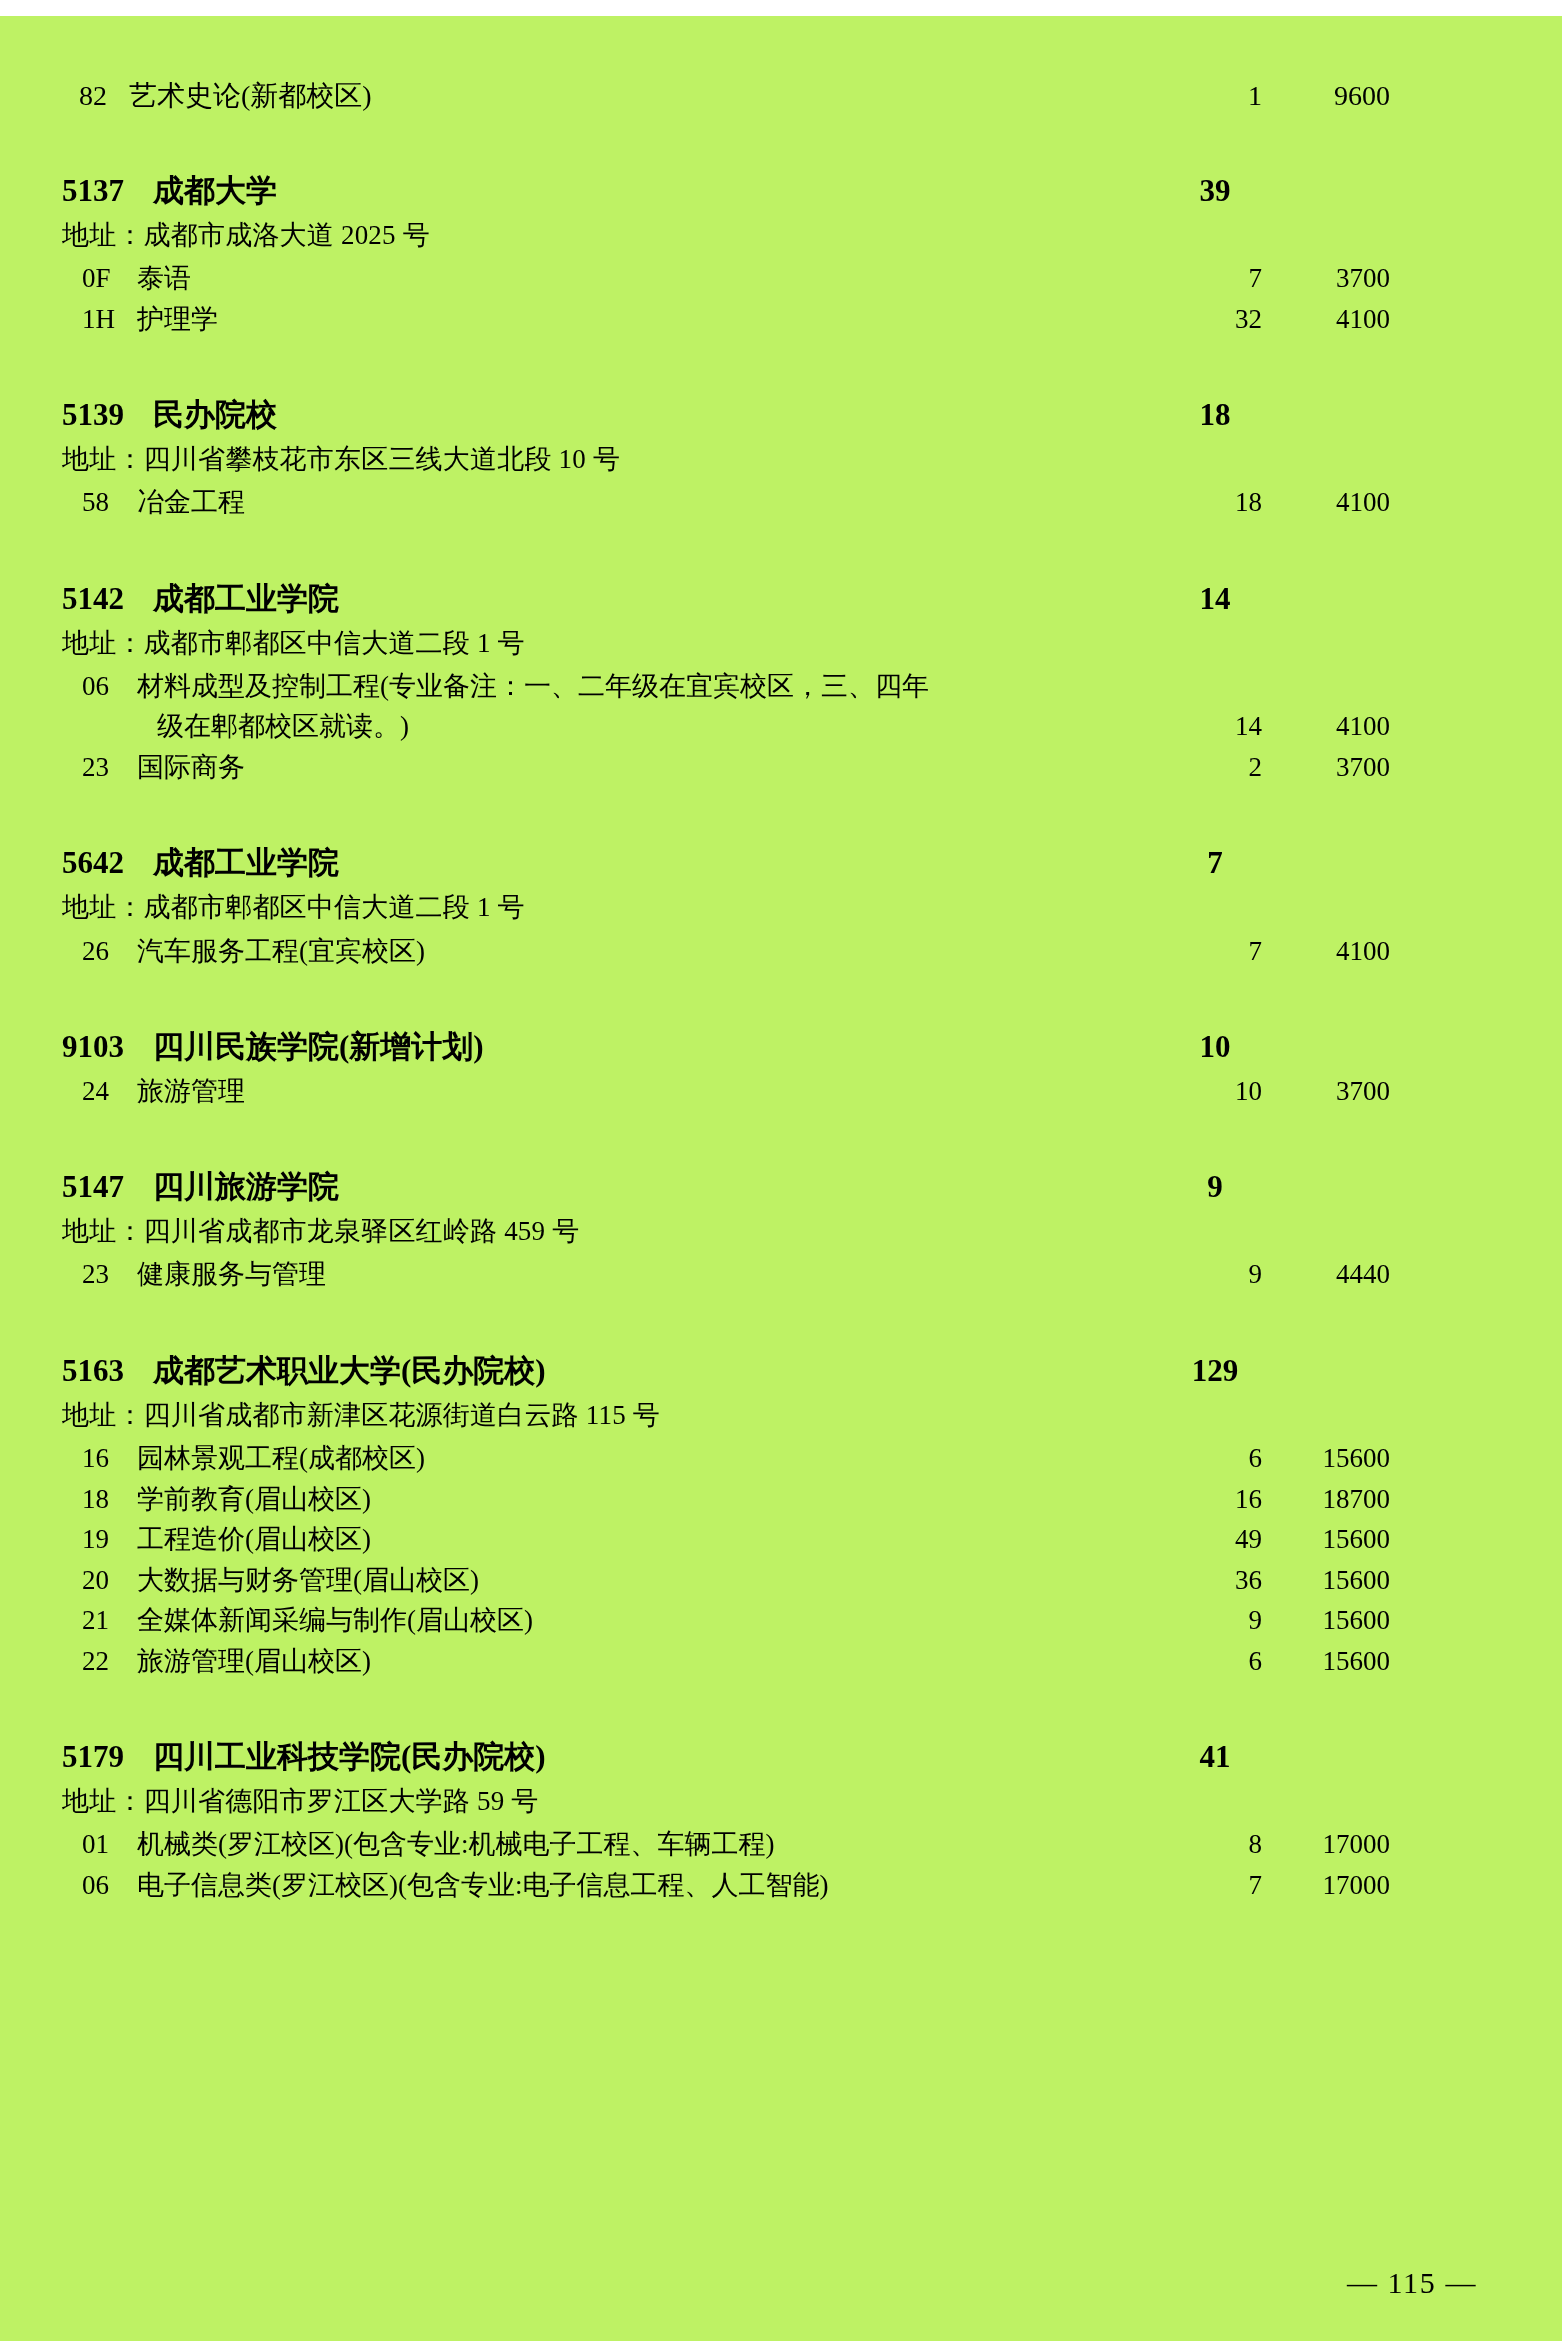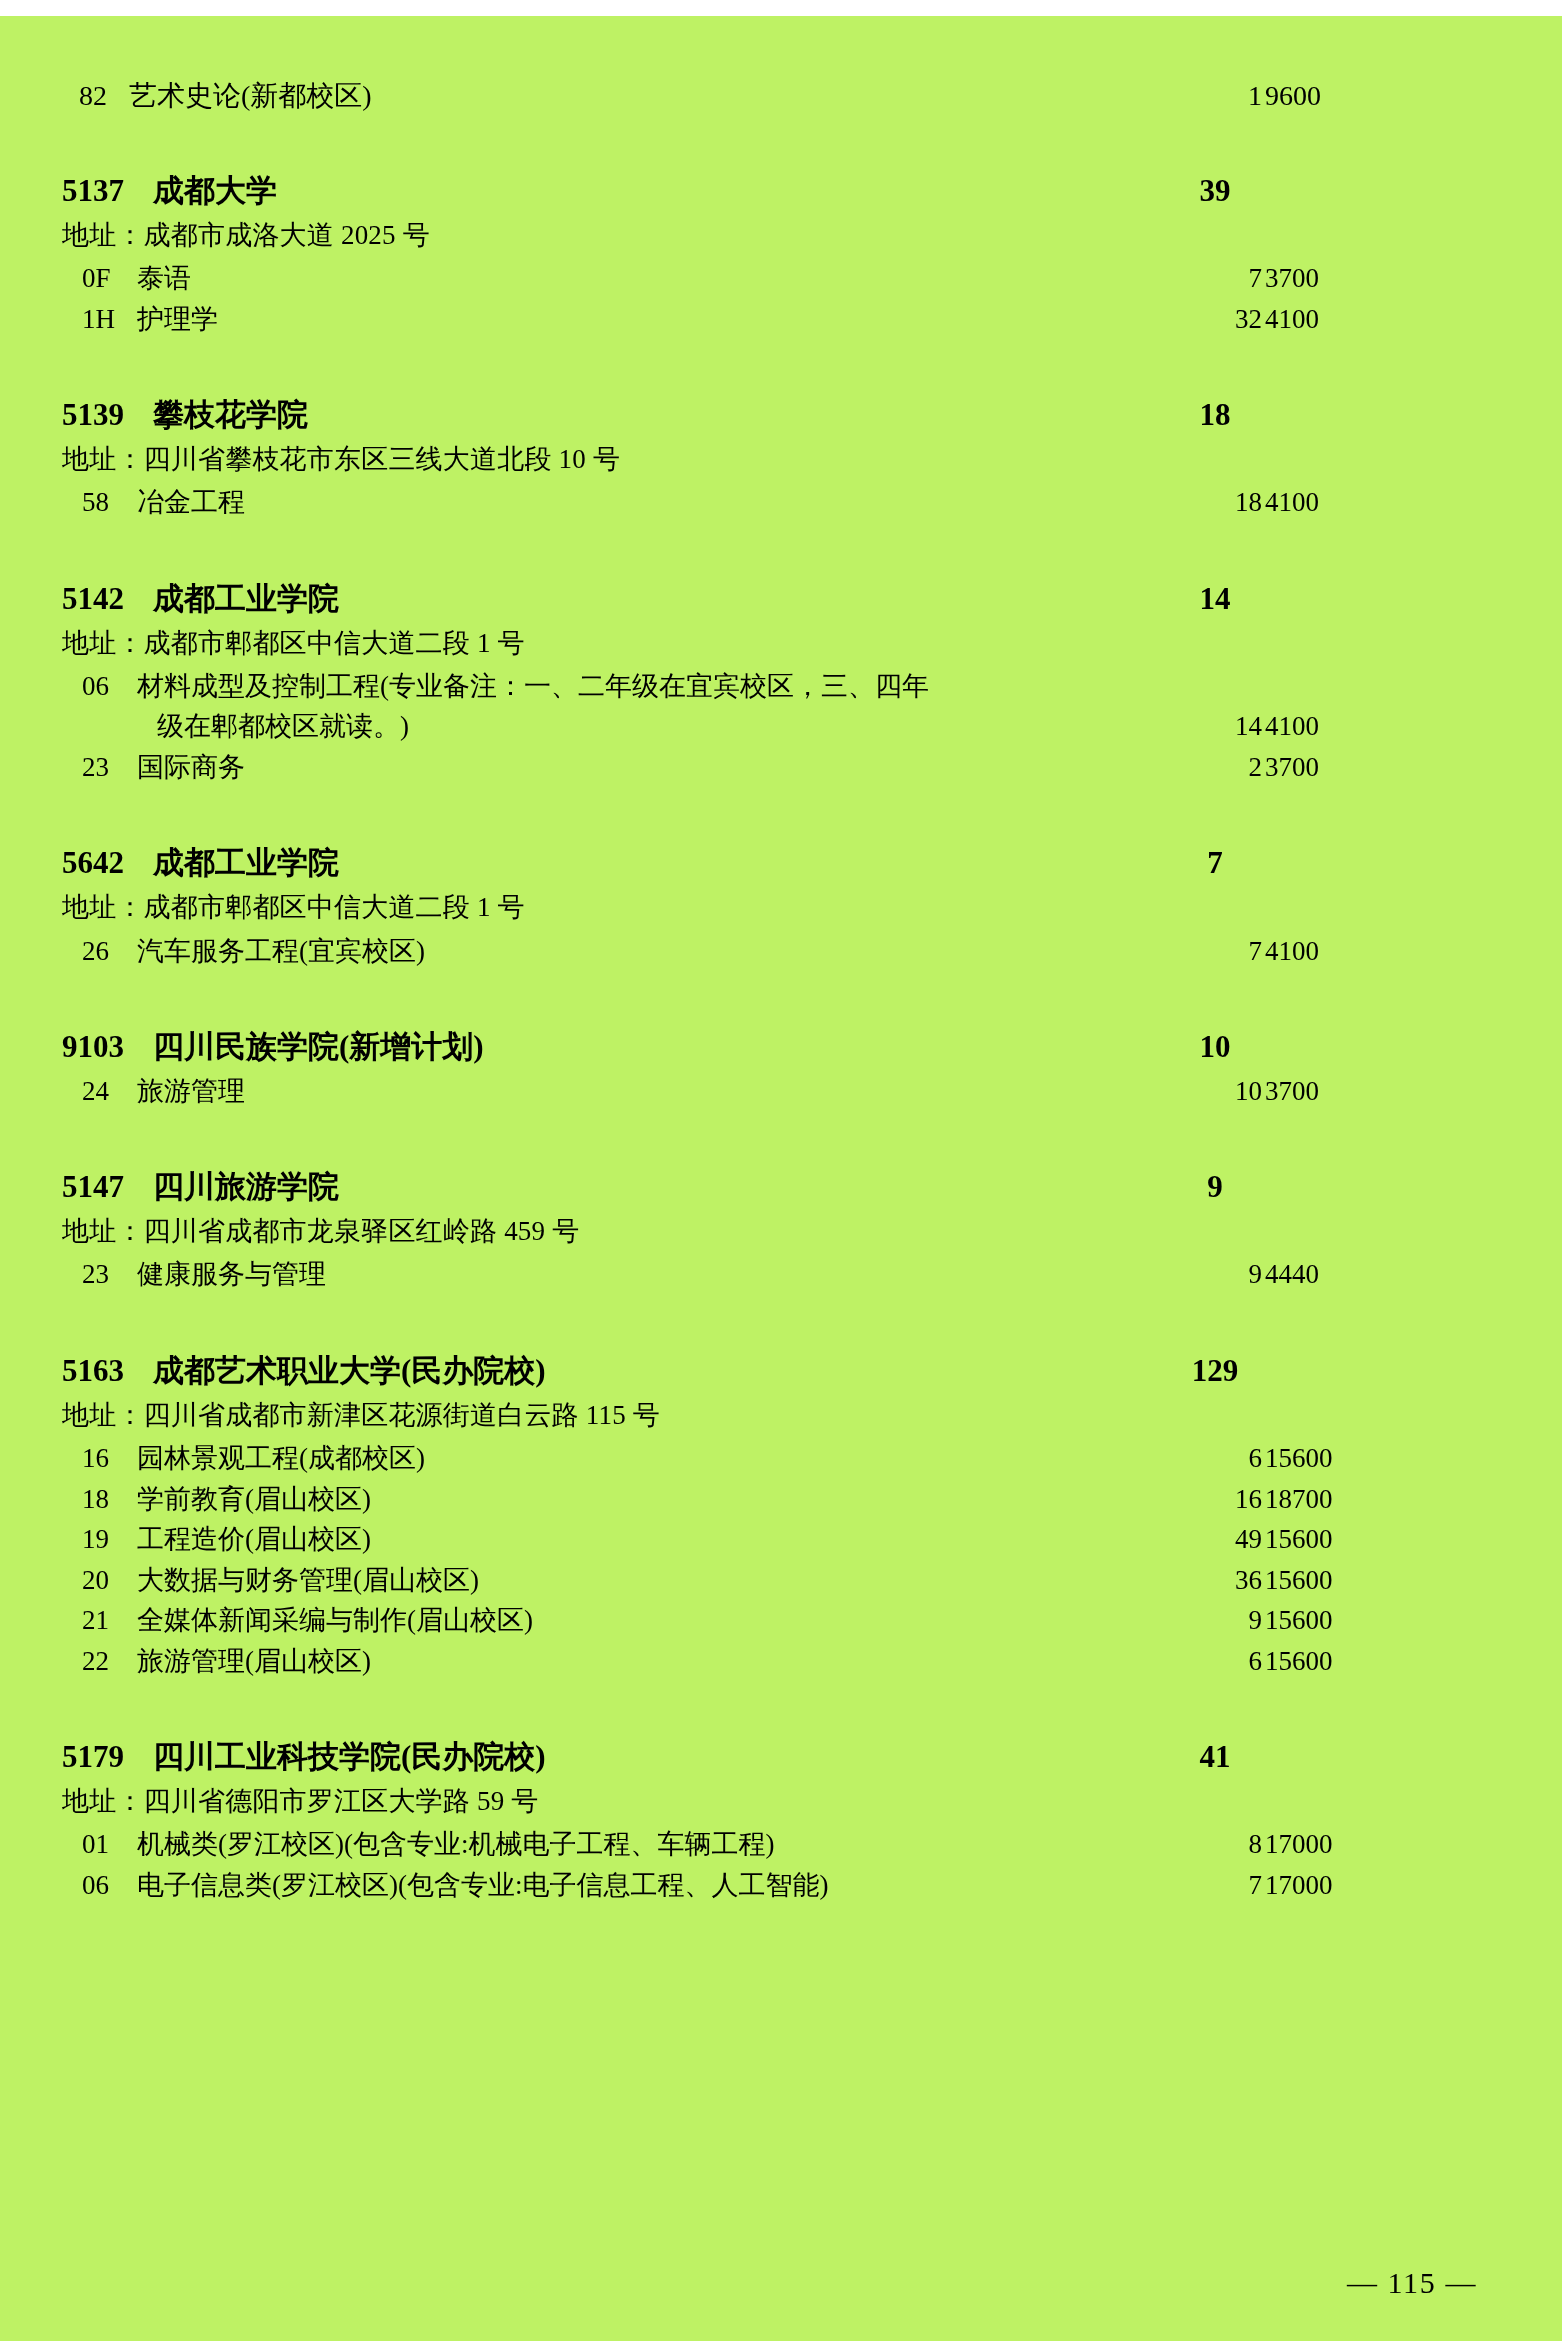--- a/index.html
+++ b/index.html
@@ -35,20 +35,21 @@
     flex: 1 1 auto;
     min-width: 0;
   }
   .col-num {
     flex: 0 0 94px;
     text-align: right;
     padding-right: 3.1px;
   }
   .col-fee {
     flex: 0 0 125px;
+    text-align: right;
   }
 
   
   .orphan-row {
     font-size: 28px;
     line-height: 1.35;
     margin-bottom: 0;
   }
   .orphan-row .code {
     display: inline-block;
@@ -176,21 +177,21 @@
           </div>
           <div class="col-num num">32</div>
           <div class="col-fee num">4100</div>
         </div>
       </div>
     </div>
 
     <div class="school-block">
       <div class="school-head">
         <div class="sch-code num">5139</div>
-        <div class="sch-name">攀枝花学院</div>
+        <div class="sch-name">民办院校</div>
         <div class="sch-total num">18</div>
         <div class="sch-blank"></div>
       </div>
       <div class="addr">地址：四川省攀枝花市东区三线大道北段 10 号</div>
       <div class="major-list">
         <div class="row major-row">
           <div class="col-text">
             <span class="mcode num">58</span><span class="mname">冶金工程</span>
           </div>
           <div class="col-num num">18</div>

